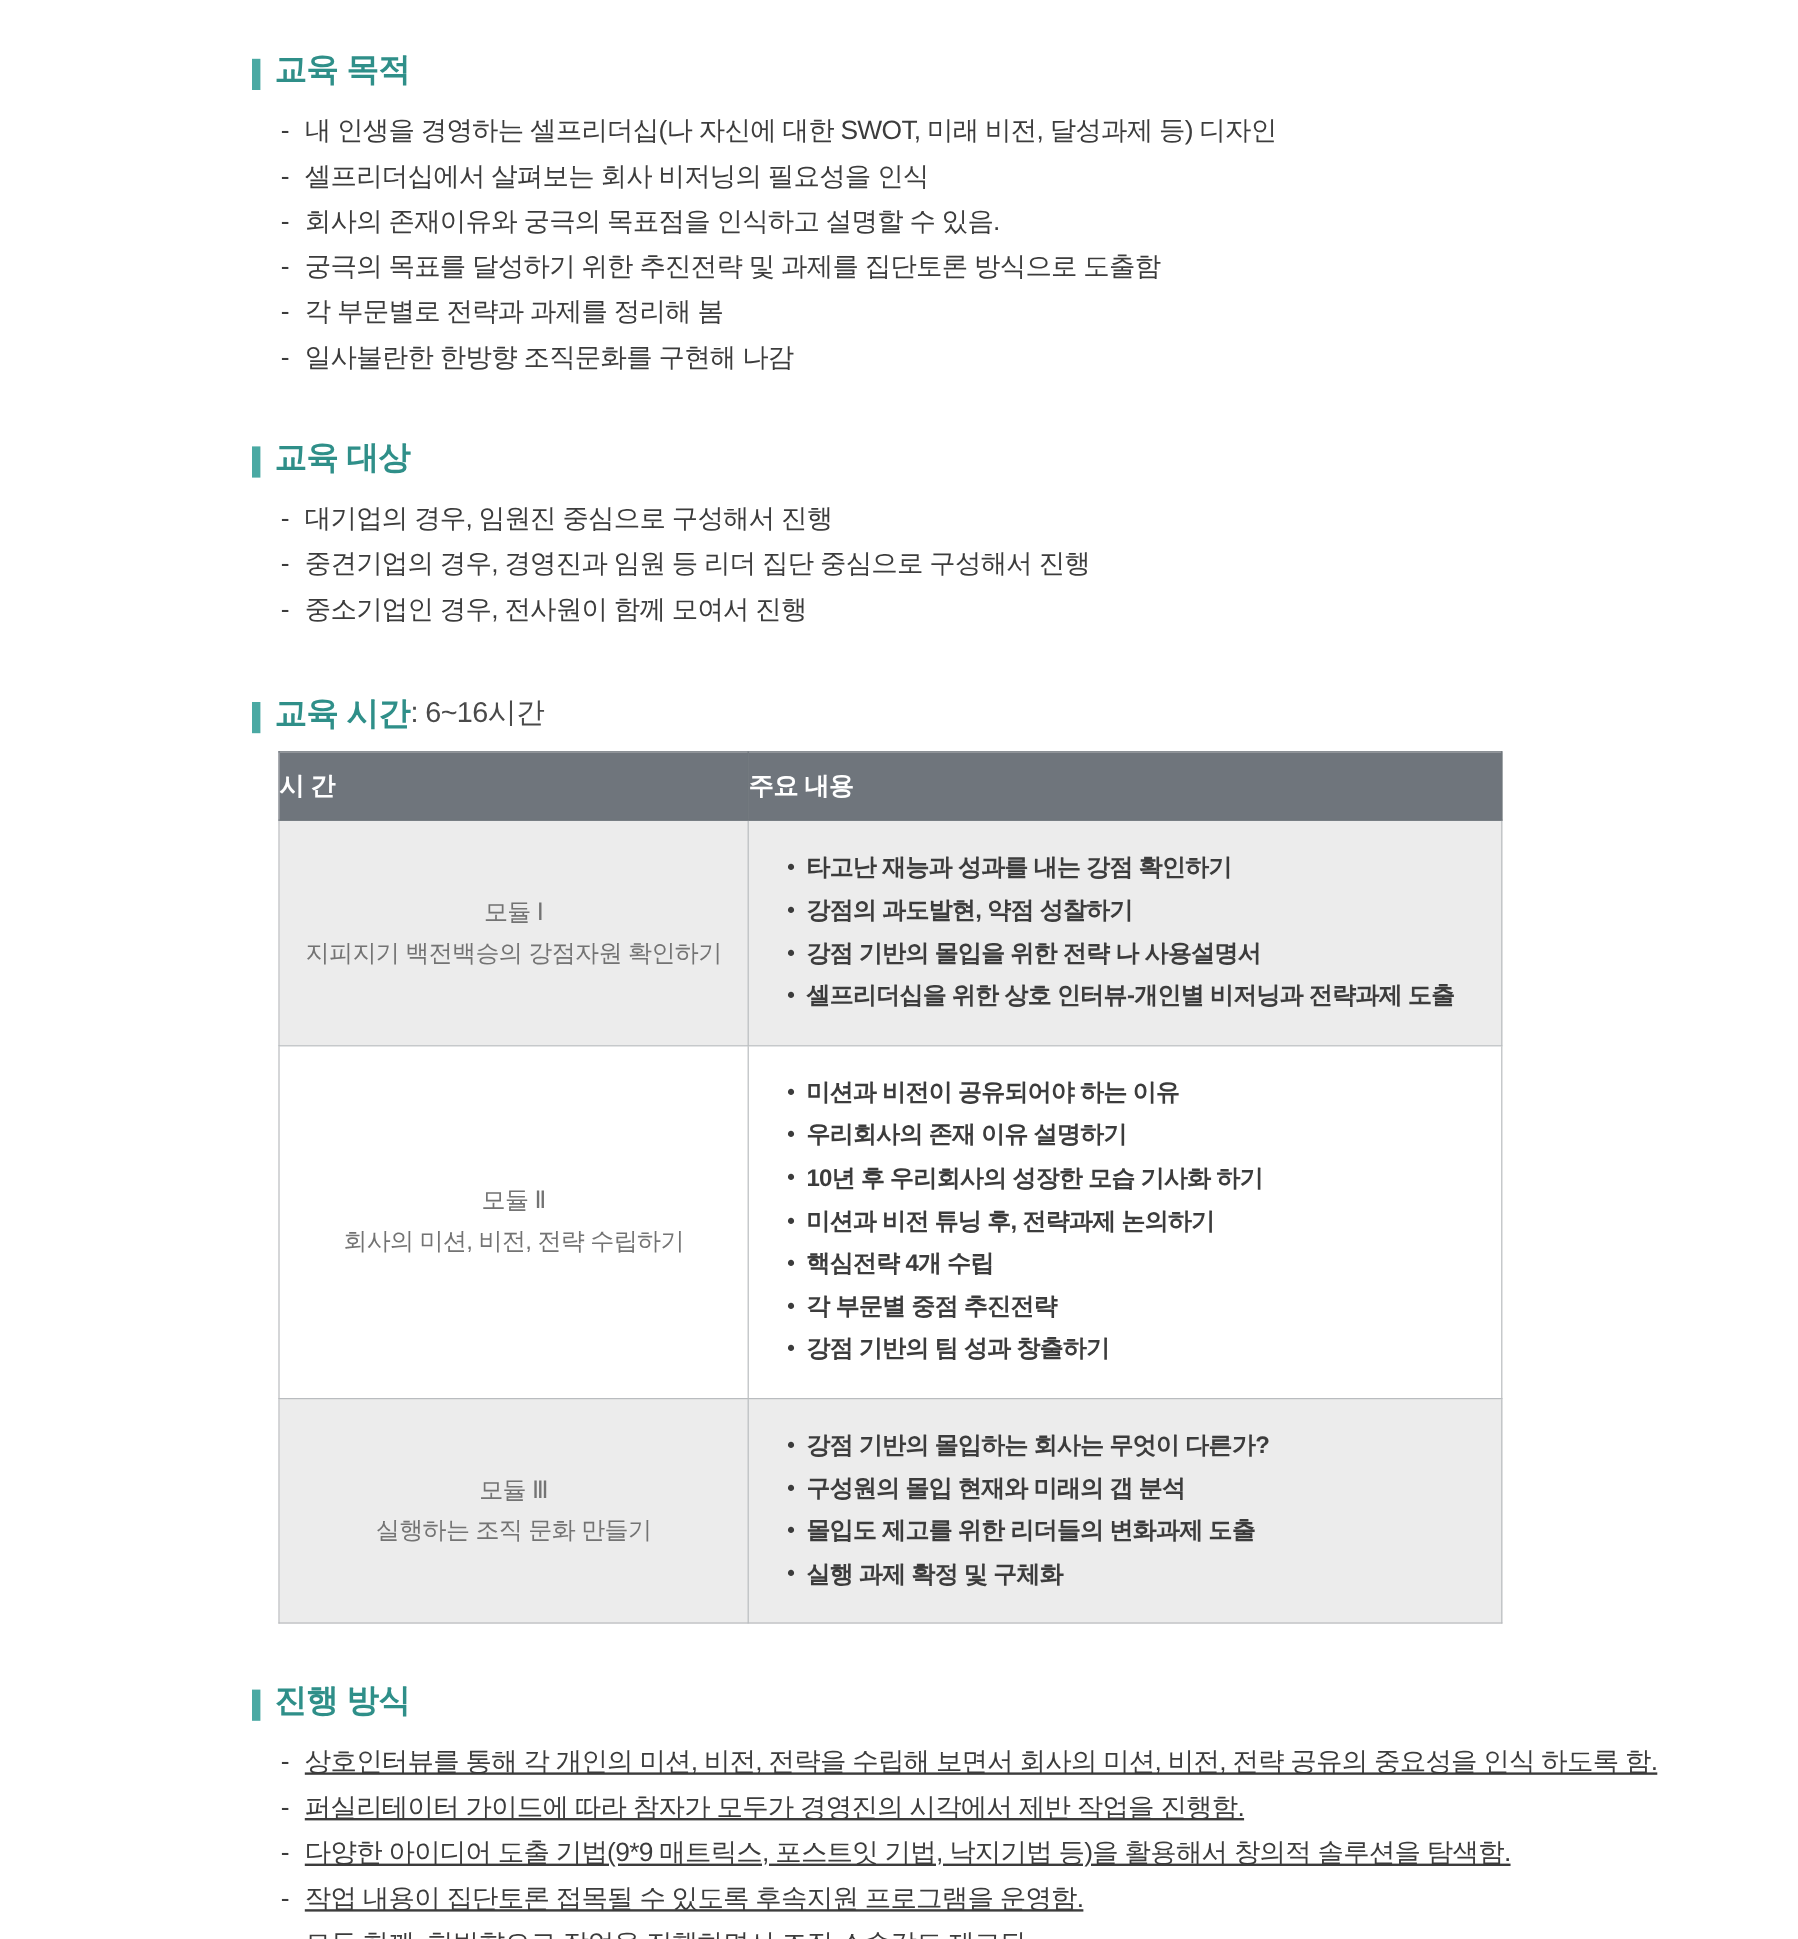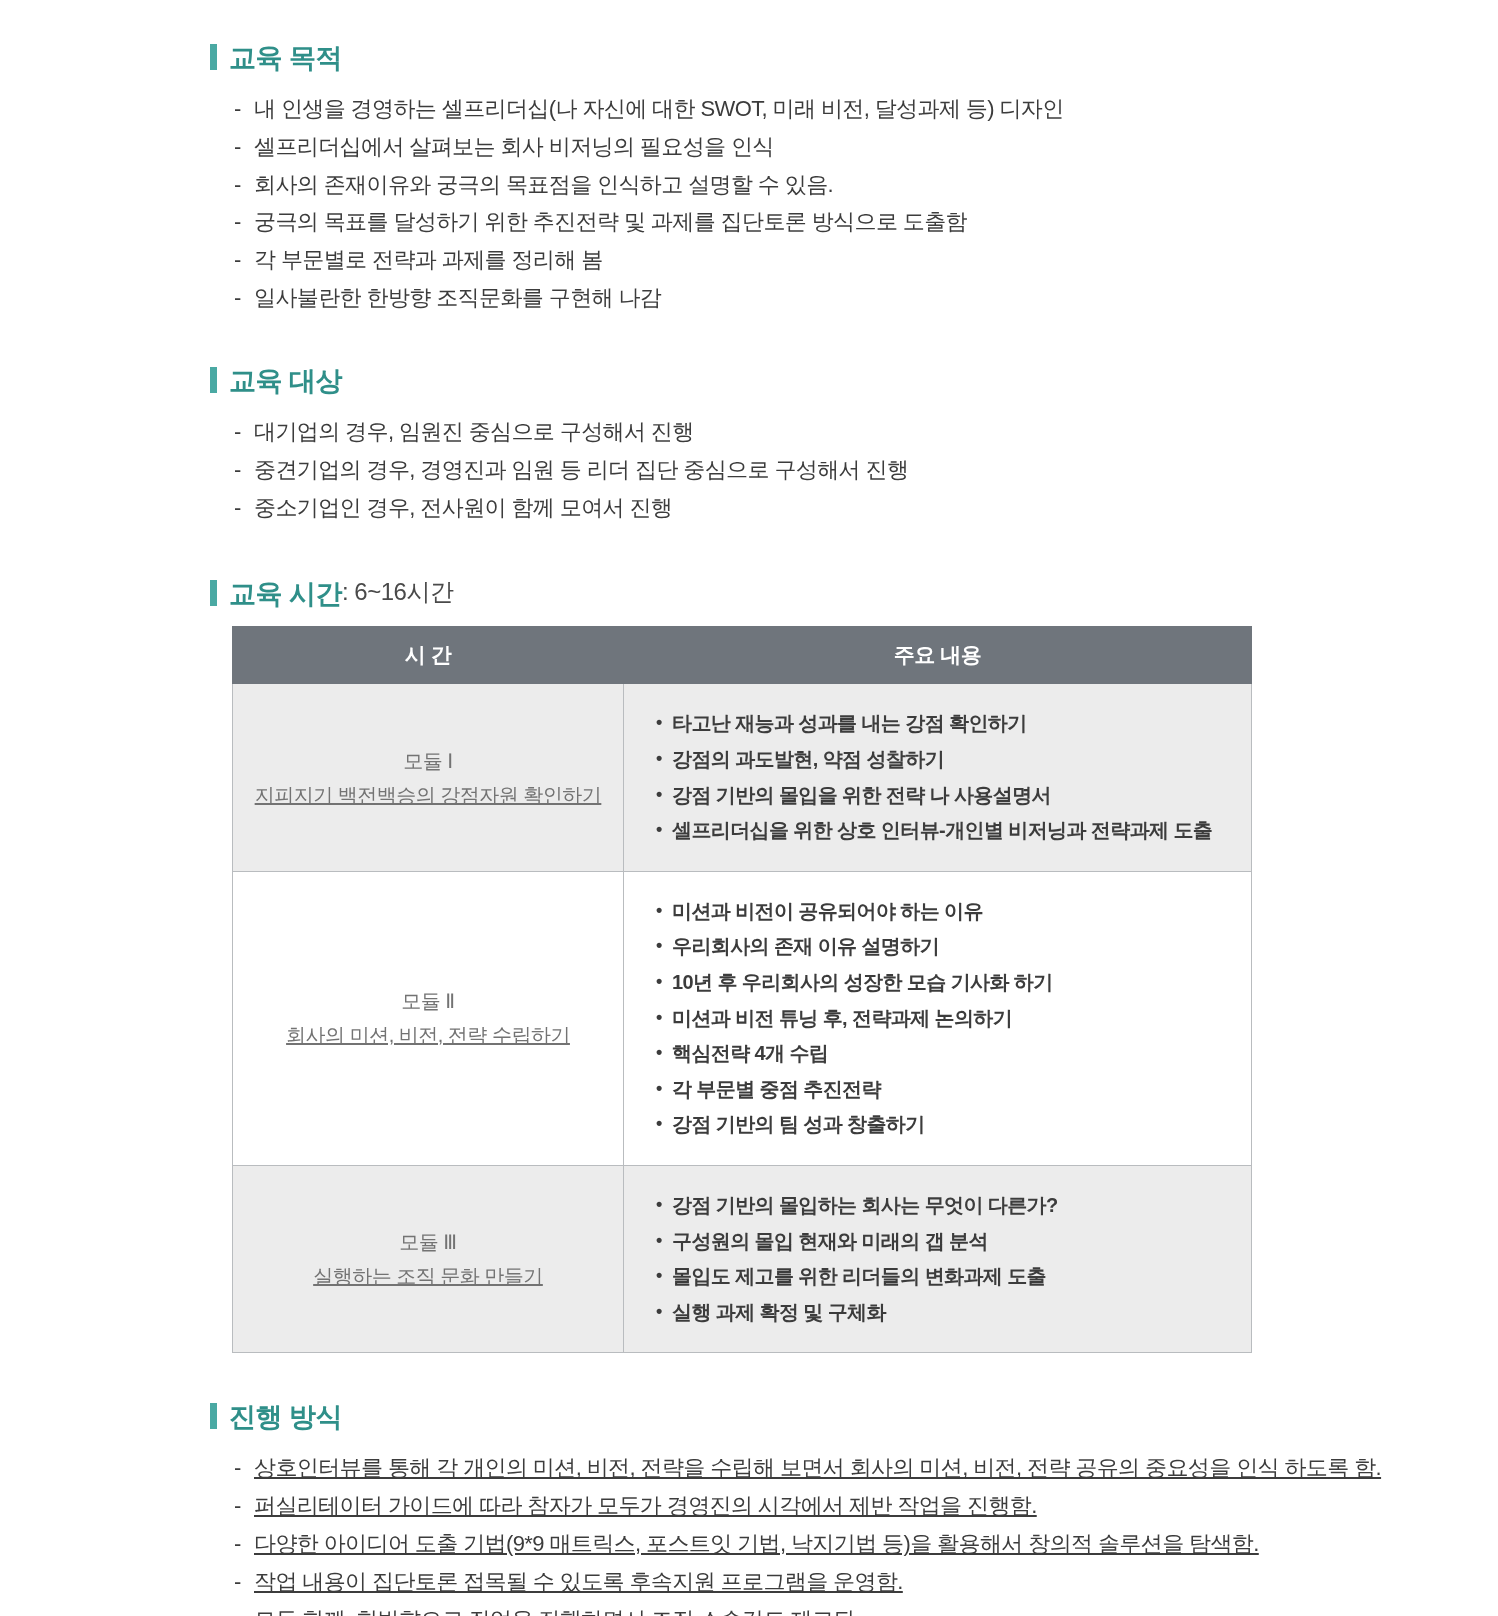--- a/index.html
+++ b/index.html
@@ -17,21 +17,21 @@
   .page {
     position: relative;
     width: 1498px;
     min-height: 1616px;
     box-sizing: border-box;
     padding: 40px 60px 30px 210px;
   }
   
   .section-head {
     display: flex;
-    align-items: flex-start;
+    align-items: center;
     margin: 0 0 14px 0;
   }
   .section-head .bar {
     display: inline-block;
     width: 7px;
     height: 26px;
     background: #4aa9a3;
     margin-right: 12px;
     position: relative;
     top: 4px;
@@ -82,21 +82,21 @@
     table-layout: fixed;
   }
   table.schedule th {
     background: #6f757c;
     color: #ffffff;
     font-size: 21px;
     font-weight: bold;
     letter-spacing: -0.5px;
     padding: 14px 0;
     border: 1px solid #6f757c;
-    text-align: center;
+    text-align: left;
   }
   table.schedule th.col-time { width: 390px; }
   table.schedule td {
     border: 1px solid #b9bcbf;
     vertical-align: middle;
     padding: 22px 14px;
   }
   table.schedule tr.shade td { background: #ececec; }
   table.schedule tr.plain td { background: #ffffff; }
   td.time-cell {
@@ -104,21 +104,20 @@
     font-size: 20px;
     line-height: 1.7;
     color: #737373;
     letter-spacing: -0.5px;
   }
   td.time-cell .mod {
     display: block;
   }
   td.time-cell .sub {
     display: block;
-    text-decoration: underline;
   }
   ul.dot-list {
     list-style: none;
     margin: 0;
     padding: 0 0 0 18px;
     font-weight: bold;
   }
   ul.dot-list li {
     position: relative;
     font-size: 20px;

